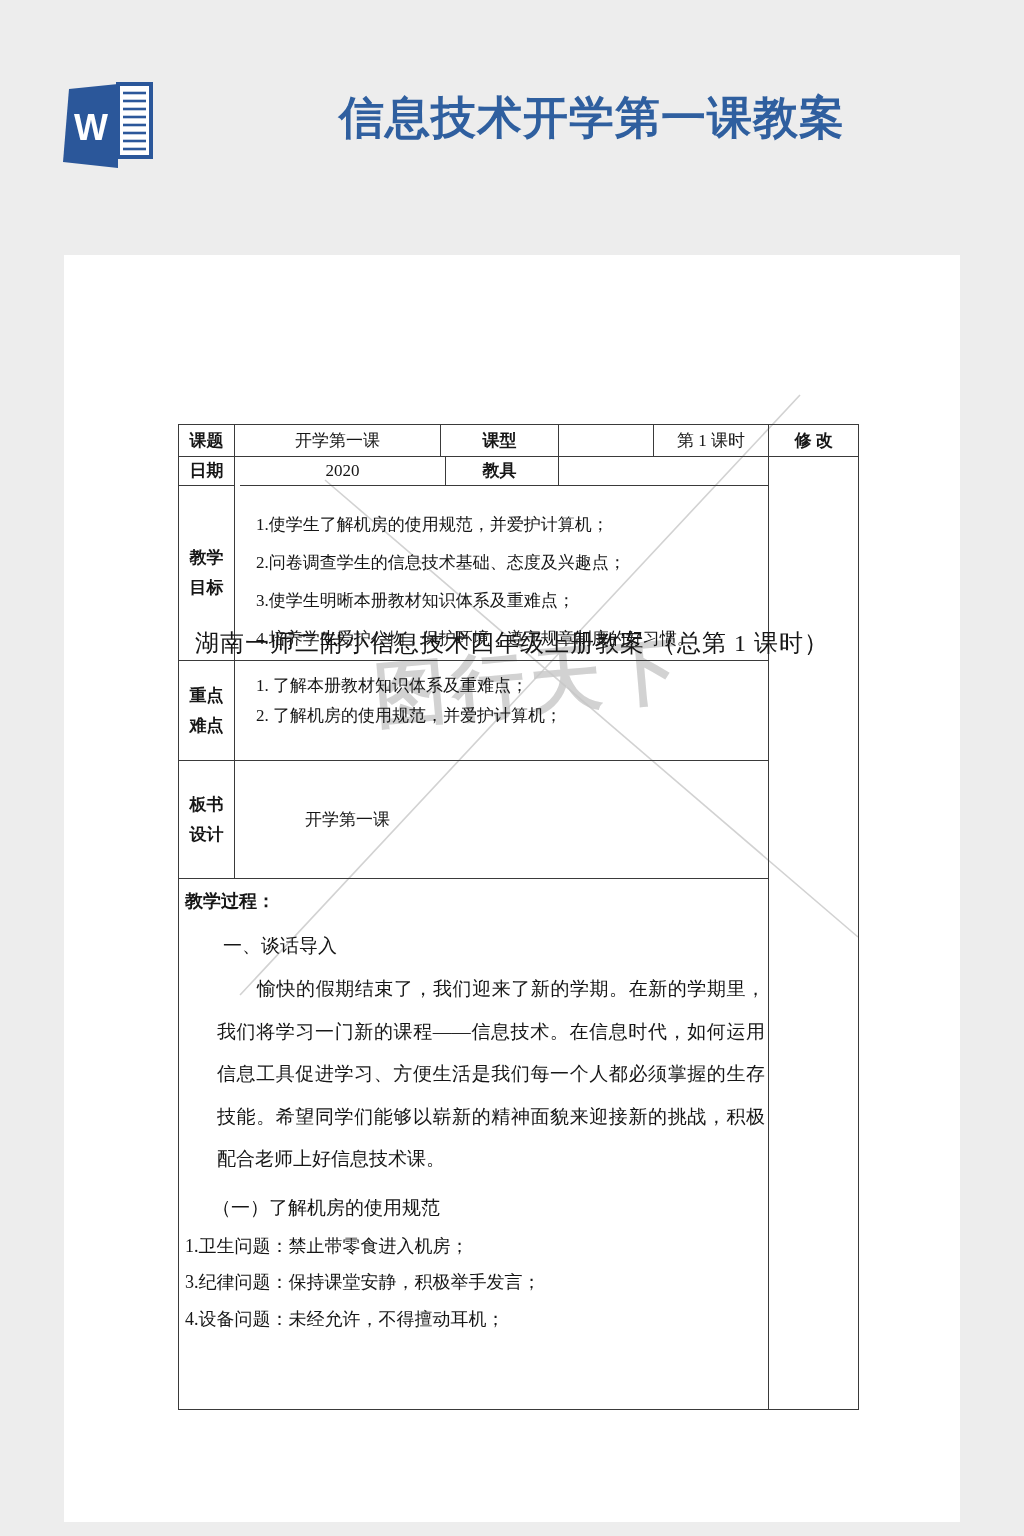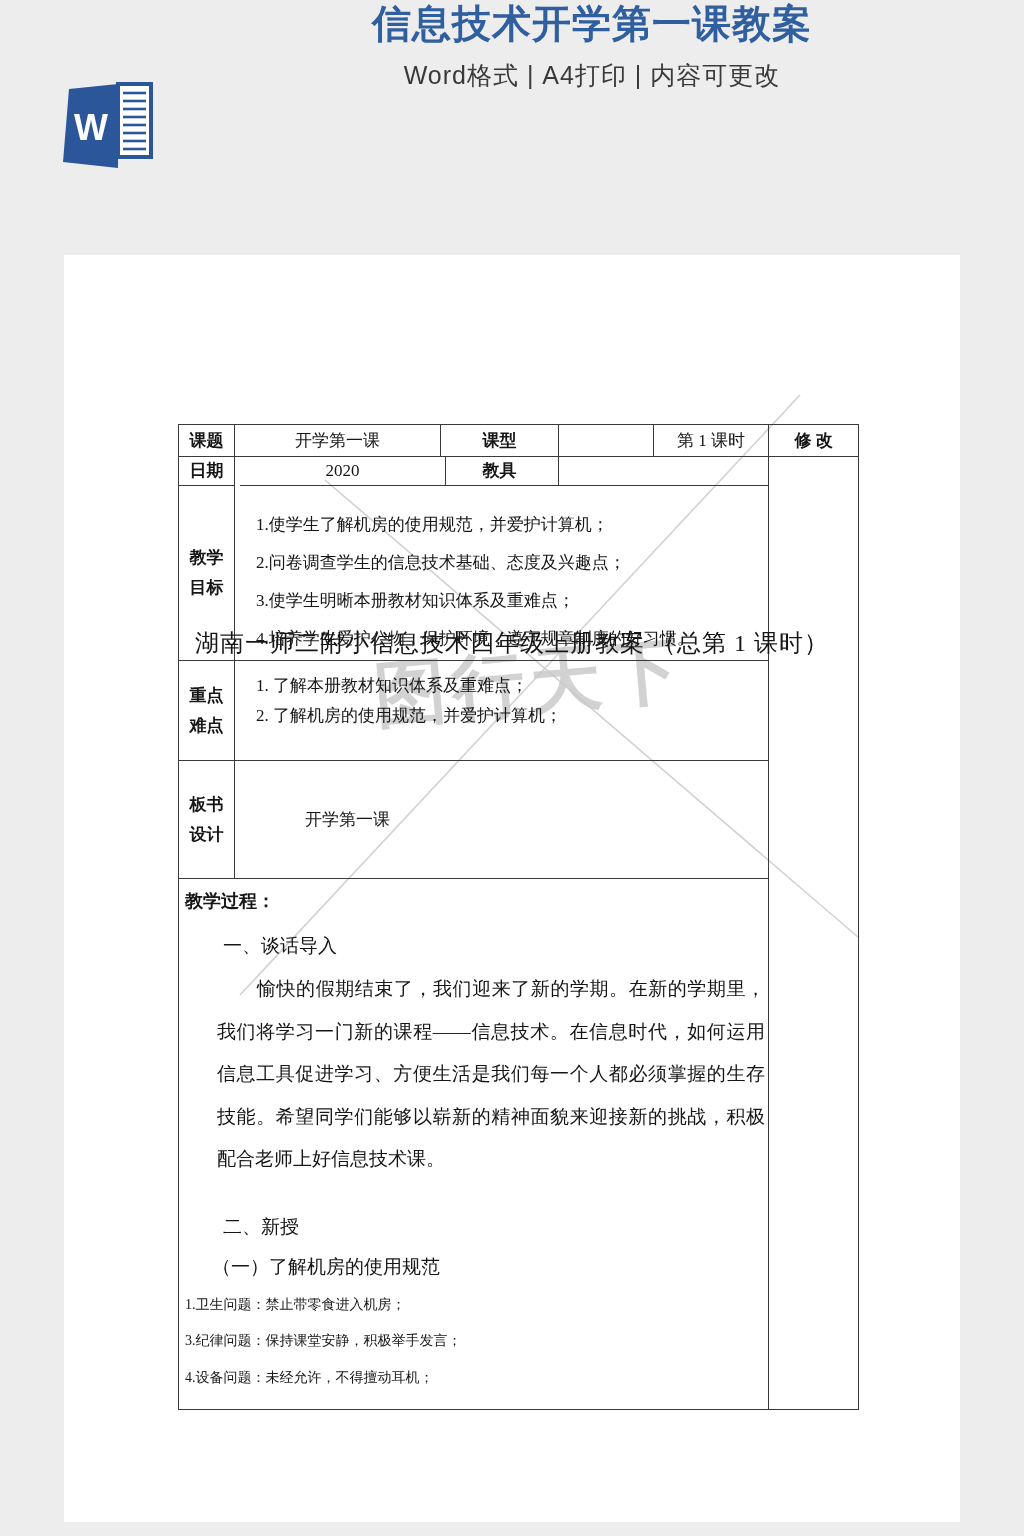--- a/index.html
+++ b/index.html
@@ -8,22 +8,23 @@
     background:#EDEDED;
     font-family:"Liberation Serif","DejaVu Serif",serif;
     color:#161616;
     overflow:hidden;
   }
   
   .site-header{position:absolute;left:0;top:0;width:1024px;height:255px;background:#EDEDED;}
   .word-icon{position:absolute;left:62px;top:82px;width:92px;height:88px;}
   .hdr-text{position:absolute;left:160px;top:0;width:864px;text-align:center;}
   .hdr-title{
+    margin-top:94px;
     font-family:"Liberation Sans","DejaVu Sans",sans-serif;
-    font-weight:bold;font-size:39px;line-height:48px;
+    font-weight:bold;font-size:45px;line-height:48px;
     color:#2F5F9F;letter-spacing:1px;
   }
   .hdr-sub{
     margin-top:12px;
     font-family:"Liberation Sans","DejaVu Sans",sans-serif;
     font-weight:500;font-size:25px;line-height:30px;color:#3A3A3A;letter-spacing:1px;
   }
   
   .page{position:absolute;left:64px;top:255px;width:896px;height:1267px;background:#FFFFFF;}
   .watermark-lines{position:absolute;left:0;top:0;width:896px;height:1267px;z-index:0;}
@@ -56,21 +57,21 @@
   .goals-cell{padding:20px 4px 0 21px;line-height:38px;}
   .keys-cell{padding:10px 2px 0 21px;line-height:30px;}
   .board-cell{display:flex;align-items:center;font-size:17px;padding-left:70px;}
   .process-cell{padding:10px 1px 0 6px;font-size:19px;}
   .p-label{font-weight:bold;font-size:18px;line-height:24px;}
   .p-h1{margin-top:20px;padding-left:38px;line-height:26px;}
   .p-para{margin-top:9px;line-height:42.5px;text-align:justify;text-indent:40px;padding-right:2px;margin-left:32px;}
   .p-h2{margin-top:33px;padding-left:38px;line-height:26px;}
   .p-h3{margin-top:14px;padding-left:27px;line-height:26px;}
   .p-items{margin-top:7px;}
-  .p-items .li{line-height:36.5px;font-size:14px;white-space:nowrap;}
+  .p-items .li{line-height:36.5px;font-size:18px;white-space:nowrap;}
 </style>
 </head>
 <body>
 
 <div class="site-header">
 
   <div class="word-icon">
     <svg width="92" height="88" viewBox="0 0 92 88">
 
       <rect x="56" y="2" width="33" height="73" fill="#FFFFFF" stroke="#2B579A" stroke-width="4"></rect>
@@ -85,21 +86,20 @@
         <line x1="61" y1="67" x2="84" y2="67"></line>
       </g>
 
       <polygon points="7,7 56,2 56,86 1,80" fill="#2B579A"></polygon>
       <text x="29" y="58" text-anchor="middle" font-family="Liberation Sans, DejaVu Sans, sans-serif" font-size="36" font-weight="bold" fill="#FFFFFF">W</text>
     </svg>
   </div>
 
   <div class="hdr-text">
     <div class="hdr-title">信息技术开学第一课教案</div>
-    <div class="hdr-sub">Word格式 | A4打印 | 内容可更改</div>
   </div>
 </div>
 
 <div class="page">
 
   <svg class="watermark-lines" viewBox="0 0 896 1267">
     <line x1="736" y1="140" x2="176" y2="740" stroke="#D2D2D2" stroke-width="1.6"></line>
     <line x1="261" y1="225" x2="794" y2="682" stroke="#D2D2D2" stroke-width="1.6"></line>
   </svg>
   <div class="watermark-text">图行天下</div>
@@ -136,21 +136,20 @@
       <div class="li">2. 了解机房的使用规范，并爱护计算机；</div>
     </div>
 
     <div class="cell lbl bd-r bd-b" style="left:0;top:336px;width:56px;height:118px;padding:0 8px;">板书设计</div>
     <div class="cell board-cell bd-r bd-b" style="left:56px;top:336px;width:534px;height:118px;">开学第一课</div>
 
     <div class="cell process-cell bd-r" style="left:0;top:454px;width:590px;height:530px;">
       <div class="p-label">教学过程：</div>
       <div class="p-h1">一、谈话导入</div>
       <div class="p-para">愉快的假期结束了，我们迎来了新的学期。在新的学期里，我们将学习一门新的课程——信息技术。在信息时代，如何运用信息工具促进学习、方便生活是我们每一个人都必须掌握的生存技能。希望同学们能够以崭新的精神面貌来迎接新的挑战，积极配合老师上好信息技术课。</div>
-      <div class="p-h2">二、新授</div>
       <div class="p-h3">（一）了解机房的使用规范</div>
       <div class="p-items">
         <div class="li">1.卫生问题：禁止带零食进入机房；</div>
         <div class="li">3.纪律问题：保持课堂安静，积极举手发言；</div>
         <div class="li">4.设备问题：未经允许，不得擅动耳机；</div>
 
       </div>
     </div>
 
   </div>

